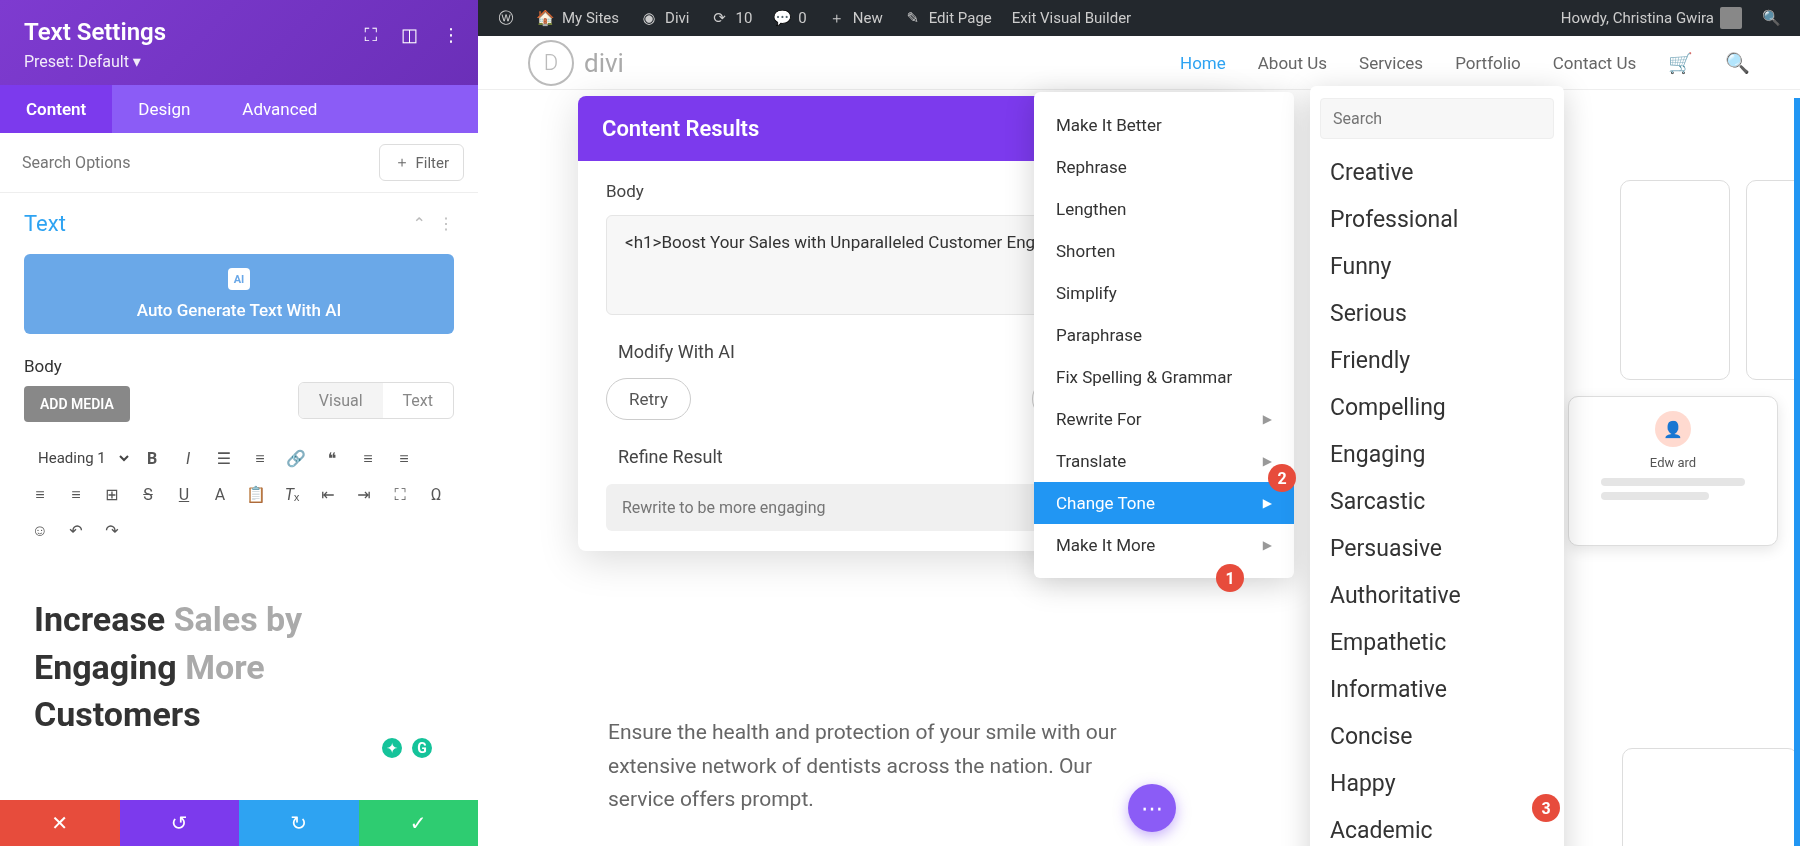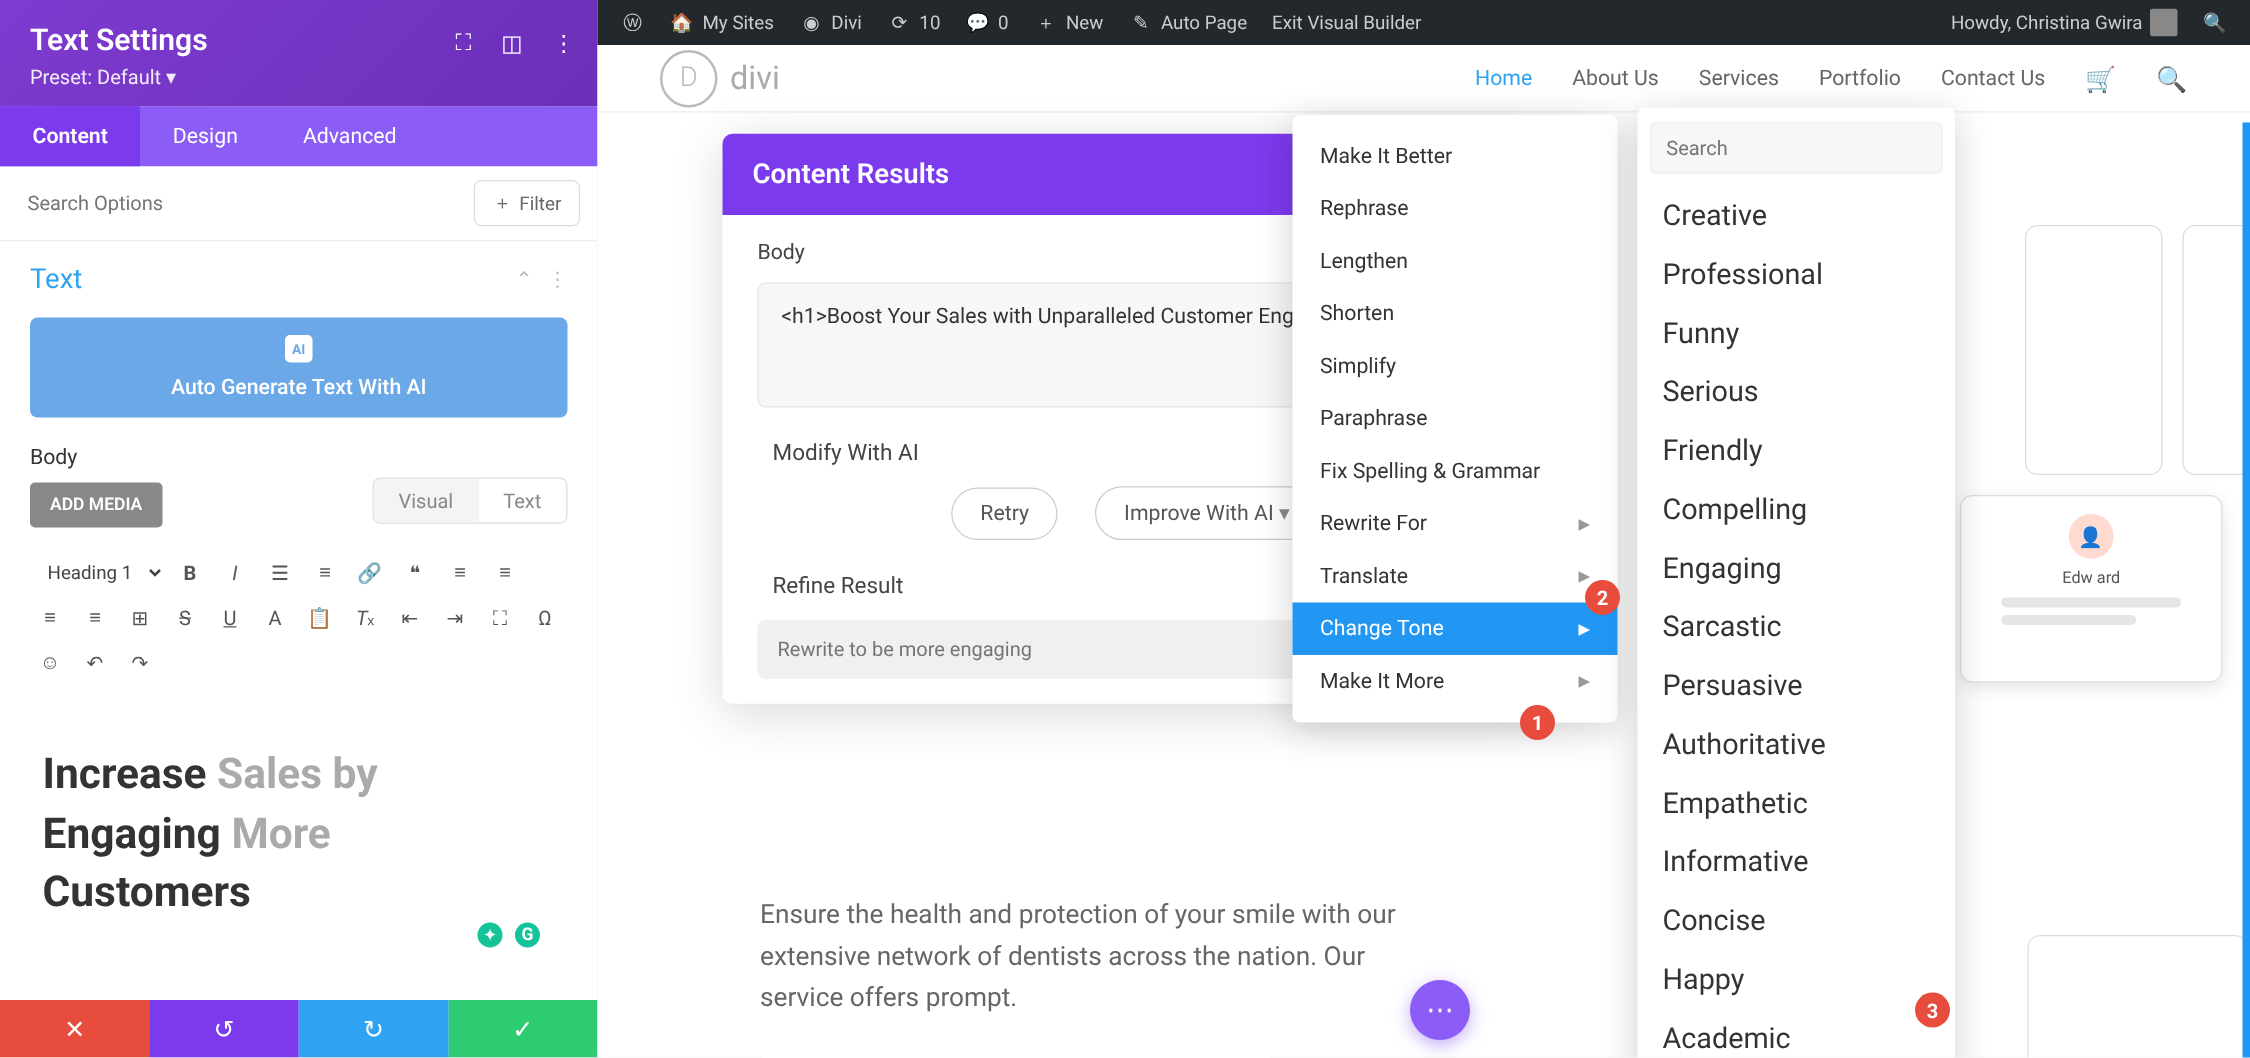--- a/index.html
+++ b/index.html
@@ -65,27 +65,27 @@
 .main-area { position: absolute; left: 478px; top: 36px; right: 0; bottom: 0; background: #fff; }
 .site-header { height: 54px; display: flex; align-items: center; padding: 0 50px; border-bottom: 1px solid #eee; }
 .site-logo { width: 46px; height: 46px; border: 2px solid #bbb; border-radius: 50%; display: flex; align-items: center; justify-content: center; color: #bbb; font-size: 22px; font-weight: 300; margin-right: 10px; }
 .site-name { color: #aaa; font-size: 26px; }
 .site-nav { margin-left: auto; display: flex; gap: 32px; align-items: center; font-size: 17px; }
 .site-nav a { color: #666; text-decoration: none; cursor: pointer; }
 .site-nav a.active { color: #2ea3f2; }
 .site-nav .nav-icon { color: #666; font-size: 20px; cursor: pointer; }
 
 
-.ai-modal { position: absolute; left: 100px; top: 71px; width: 660px; background: #fff; border-radius: 8px; box-shadow: 0 8px 40px rgba(0,0,0,0.15); overflow: visible; z-index: 50; }
+.ai-modal { position: absolute; left: 100px; top: 60px; width: 660px; background: #fff; border-radius: 8px; box-shadow: 0 8px 40px rgba(0,0,0,0.15); overflow: visible; z-index: 50; }
 .ai-modal-header { background: #7c3aed; color: #fff; padding: 20px 24px; font-size: 22px; font-weight: 600; border-radius: 8px 8px 0 0; }
 .ai-modal-body { padding: 20px 28px; }
 .ai-body-label { font-size: 17px; color: #444; margin-bottom: 14px; }
 .ai-result-box { background: #f7f7f7; border: 1px solid #e5e5e5; border-radius: 6px; padding: 16px 18px; font-size: 17px; color: #333; min-height: 100px; }
 .ai-section-label { font-size: 18px; color: #444; margin: 26px 12px 16px; }
-.ai-actions { display: flex; gap: 30px; justify-content: center; align-items: center; position: relative; }
+.ai-actions { display: flex; gap: 30px; justify-content: space-between; align-items: center; position: relative; }
 .ai-btn { border: 1px solid #ccc; background: #fff; padding: 10px 22px; border-radius: 24px; font-size: 17px; color: #555; cursor: pointer; }
 .ai-btn.dropdown::after { content: " ▾"; color: #888; }
 .refine-row { display: flex; gap: 14px; align-items: center; margin-top: 10px; }
 .refine-input { flex: 1; background: #f0f0f0; border: none; padding: 14px 16px; border-radius: 6px; font-size: 16px; color: #888; }
 .regen-btn { background: #b0b0b0; color: #fff; border: none; padding: 14px 22px; border-radius: 6px; font-size: 17px; font-weight: 500; cursor: pointer; }
 
 .marker { position: absolute; width: 28px; height: 28px; background: #e74c3c; border-radius: 50%; color: #fff; display: flex; align-items: center; justify-content: center; font-size: 16px; font-weight: bold; z-index: 200; }
 
 
 .improve-menu { position: absolute; left: 556px; top: 56px; width: 260px; background: #fff; border-radius: 6px; box-shadow: 0 6px 30px rgba(0,0,0,0.18); padding: 12px 0; z-index: 60; }
@@ -139,21 +139,21 @@
   <div class="item">
       <span class="icon">💬</span>
       <span>0</span>
     </div>
   <div class="item">
       <span class="icon">＋</span>
       <span>New</span>
     </div>
   <div class="item">
       <span class="icon">✎</span>
-      <span>Auto Page</span>
+      <span>Edit Page</span>
     </div>
   <div class="item">
       <span>Exit Visual Builder</span>
     </div>
   <div class="spacer"></div>
   <div class="item">
       <span>Howdy, Christina Gwira</span>
       <span class="avatar"></span>
     </div>
   <div class="item">

